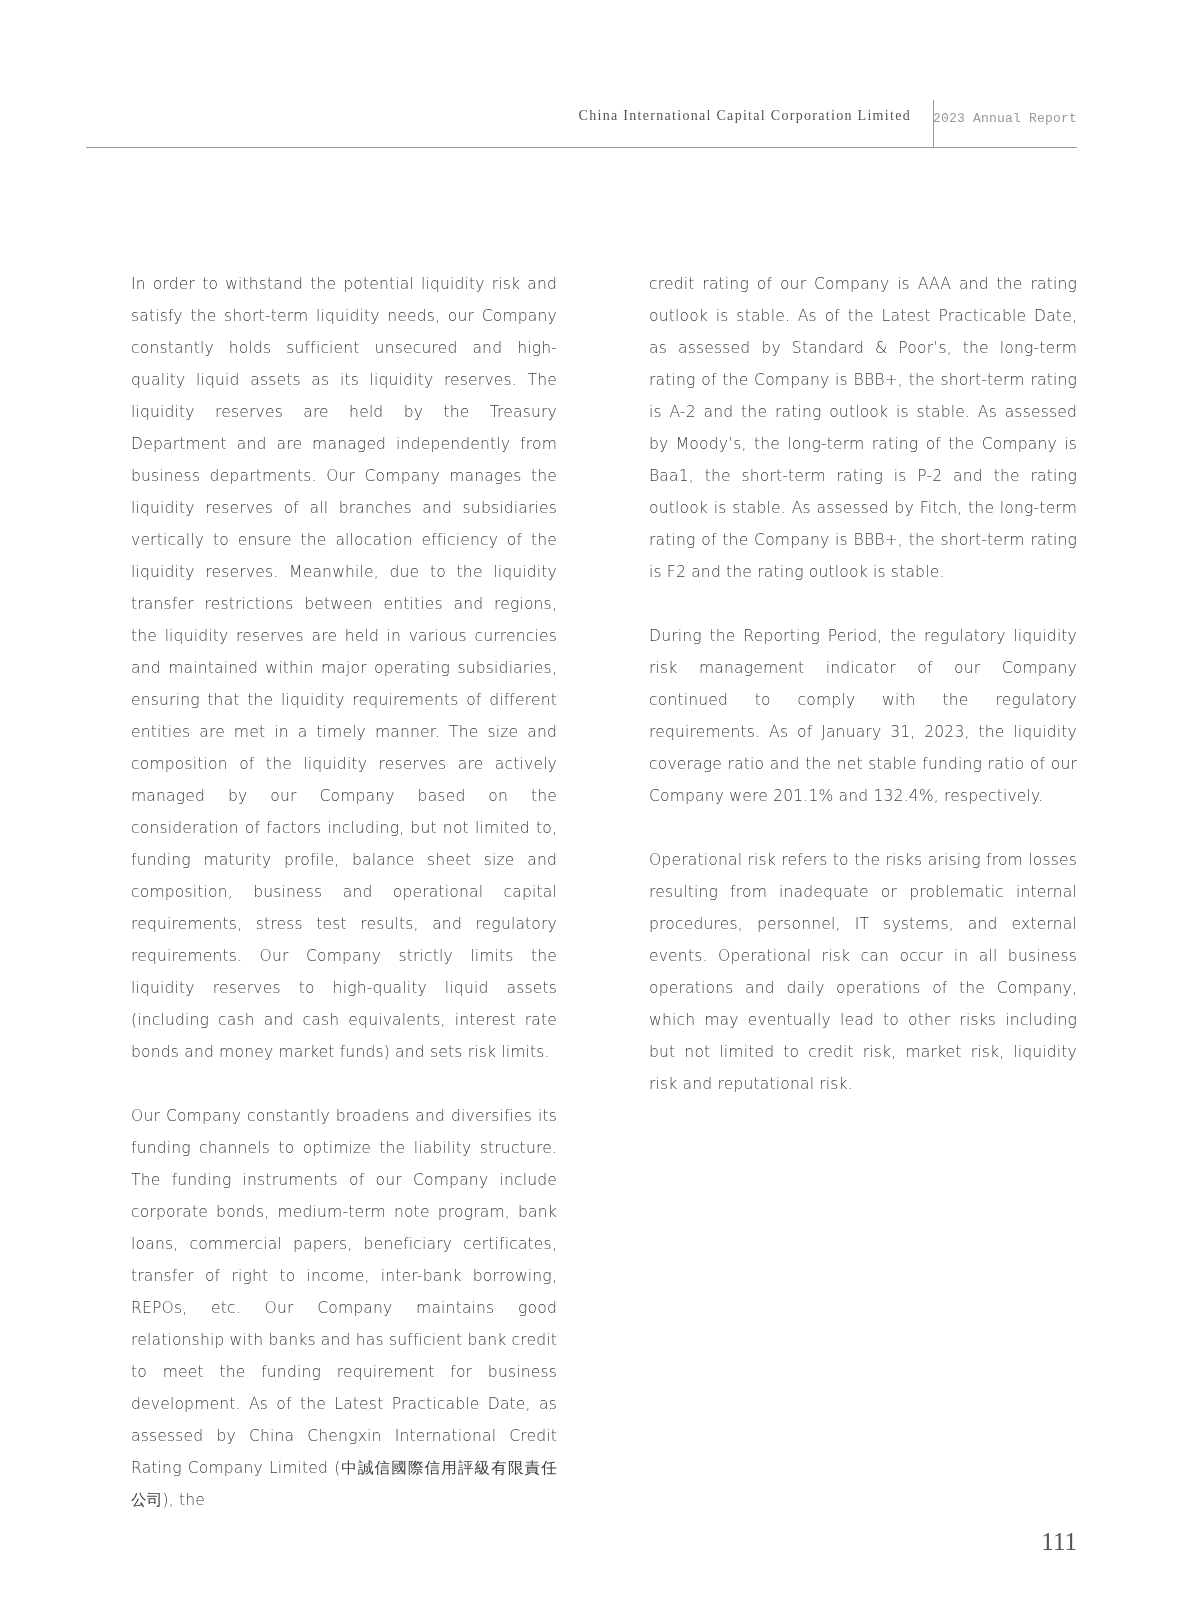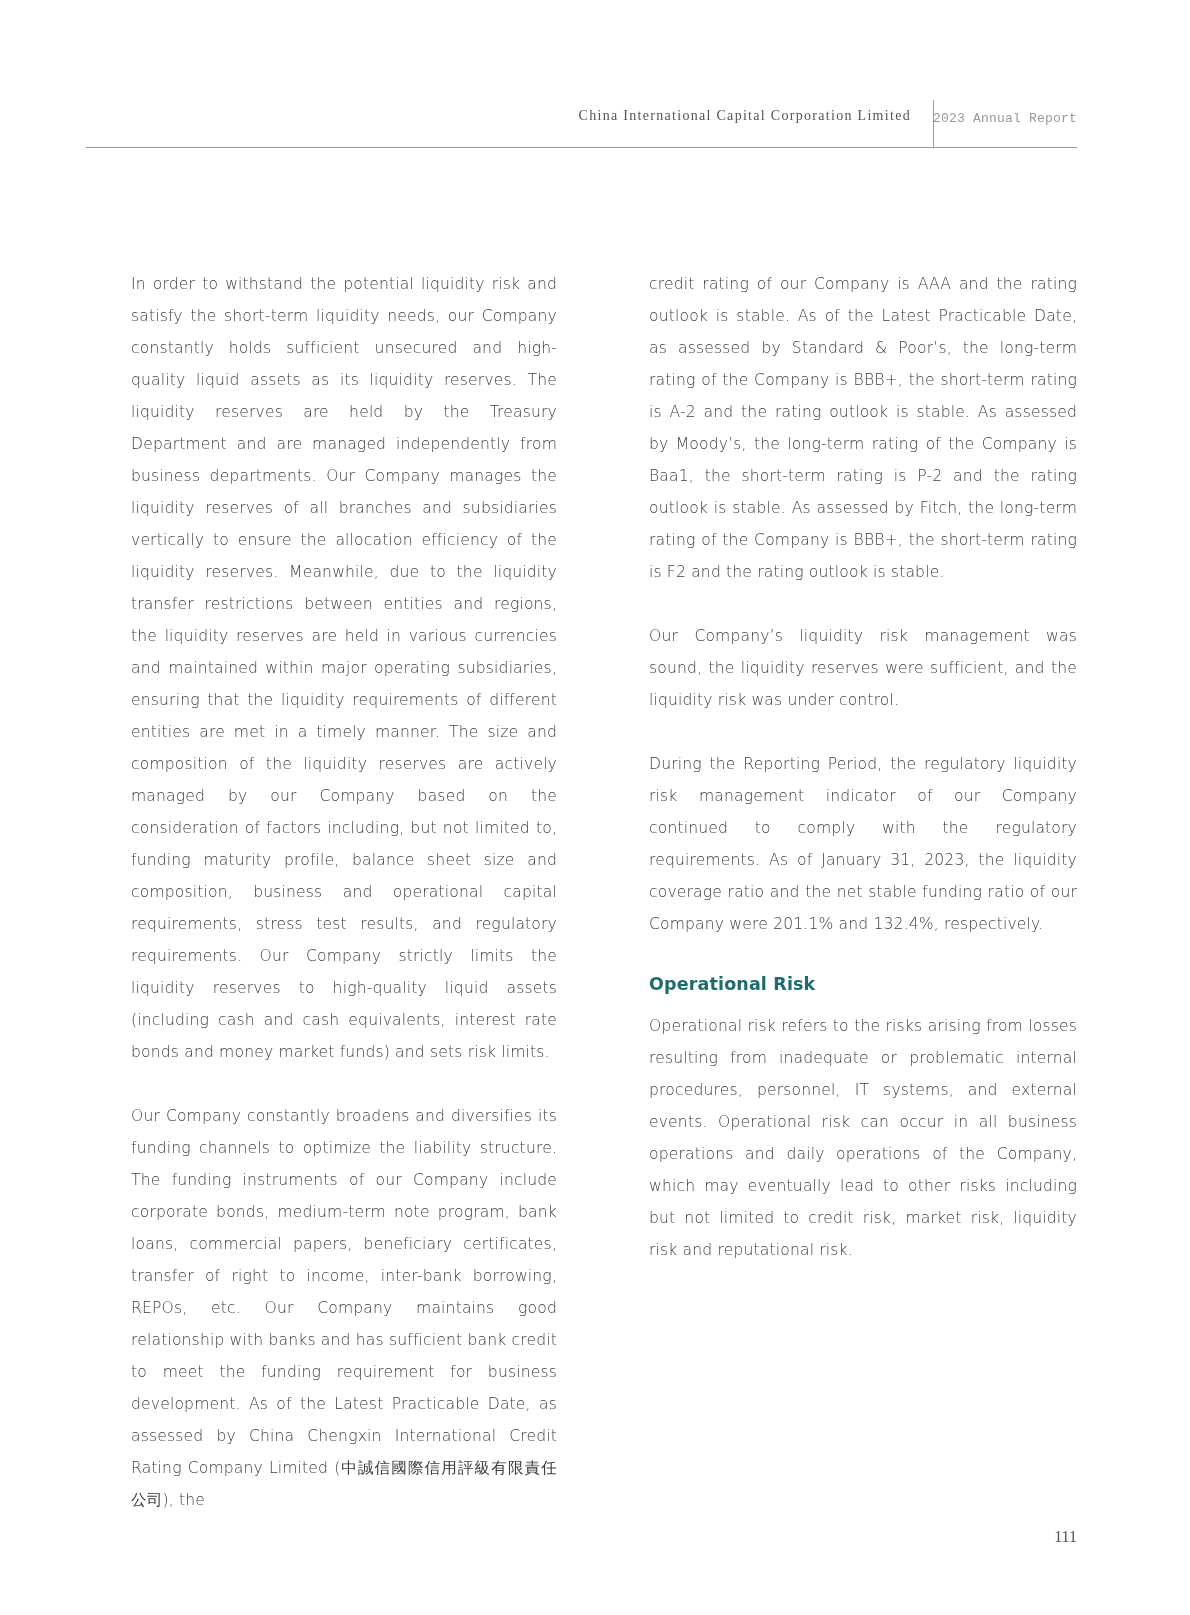--- a/index.html
+++ b/index.html
@@ -36,38 +36,36 @@
     line-height: 32px; margin: -4px 0 10px 0;
   }
   .bullet-item { position: relative; padding-left: 46px; margin: 0; }
   .bullet {
     position: absolute; left: 0; top: 9px; width: 9px; height: 9px;
     border: 4px solid #1f6b6c; border-radius: 50%; box-sizing: content-box;
   }
   .page-number {
     position: absolute; right: 113px; top: 1528px;
     font-family: "Liberation Serif", "DejaVu Serif", serif;
-    font-size: 16px; color: #555; text-align: right;
+    font-size: 25px; color: #555; text-align: right;
   }
 </style>
 </head>
 <body>
 
 <div class="header">
   <span class="header-company">China International Capital Corporation Limited</span>
   <span class="header-divider"></span>
   <span class="header-report">2023 Annual Report</span>
 </div>
 
 <div class="col col-left">
   <p>In order to withstand the potential liquidity risk and satisfy the short-term liquidity needs, our Company constantly holds sufficient unsecured and high-quality liquid assets as its liquidity reserves. The liquidity reserves are held by the Treasury Department and are managed independently from business departments. Our Company manages the liquidity reserves of all branches and subsidiaries vertically to ensure the allocation efficiency of the liquidity reserves. Meanwhile, due to the liquidity transfer restrictions between entities and regions, the liquidity reserves are held in various currencies and maintained within major operating subsidiaries, ensuring that the liquidity requirements of different entities are met in a timely manner. The size and composition of the liquidity reserves are actively managed by our Company based on the consideration of factors including, but not limited to, funding maturity profile, balance sheet size and composition, business and operational capital requirements, stress test results, and regulatory requirements. Our Company strictly limits the liquidity reserves to high-quality liquid assets (including cash and cash equivalents, interest rate bonds and money market funds) and sets risk limits.</p>
   <p>Our Company constantly broadens and diversifies its funding channels to optimize the liability structure. The funding instruments of our Company include corporate bonds, medium-term note program, bank loans, commercial papers, beneficiary certificates, transfer of right to income, inter-bank borrowing, REPOs, etc. Our Company maintains good relationship with banks and has sufficient bank credit to meet the funding requirement for business development. As of the Latest Practicable Date, as assessed by China Chengxin International Credit Rating Company Limited (中誠信國際信用評級有限責任公司), the</p>
 </div>
 
 <div class="col col-right">
   <p>credit rating of our Company is AAA and the rating outlook is stable. As of the Latest Practicable Date, as assessed by Standard &amp; Poor’s, the long-term rating of the Company is BBB+, the short-term rating is A-2 and the rating outlook is stable. As assessed by Moody’s, the long-term rating of the Company is Baa1, the short-term rating is P-2 and the rating outlook is stable. As assessed by Fitch, the long-term rating of the Company is BBB+, the short-term rating is F2 and the rating outlook is stable.</p>
-  <p>Our Company’s liquidity risk management was sound, the liquidity reserves were sufficient, and the liquidity risk was under control.</p>
   <p>During the Reporting Period, the regulatory liquidity risk management indicator of our Company continued to comply with the regulatory requirements. As of January 31, 2023, the liquidity coverage ratio and the net stable funding ratio of our Company were 201.1% and 132.4%, respectively.</p>
-  <div class="heading">Operational Risk</div>
   <p>Operational risk refers to the risks arising from losses resulting from inadequate or problematic internal procedures, personnel, IT systems, and external events. Operational risk can occur in all business operations and daily operations of the Company, which may eventually lead to other risks including but not limited to credit risk, market risk, liquidity risk and reputational risk.</p>
 </div>
 
 <div class="page-number">111</div>
 
 </body></html>

